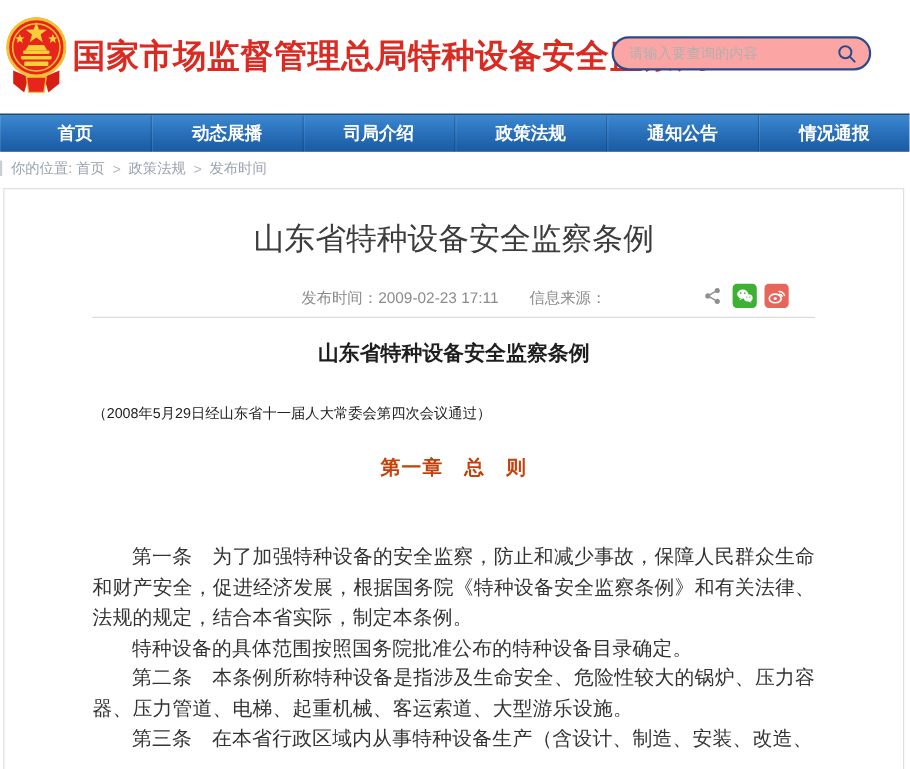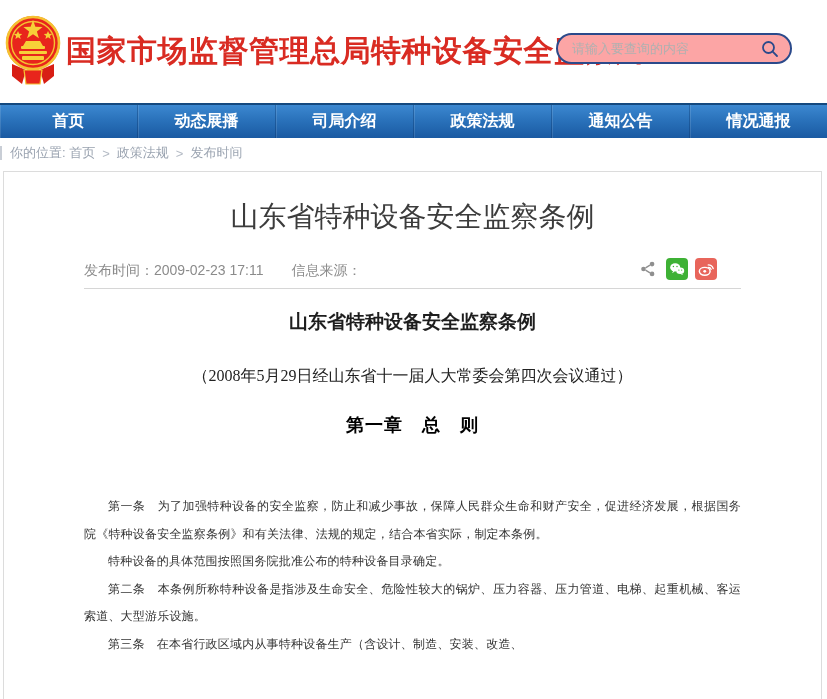--- a/index.html
+++ b/index.html
@@ -34,40 +34,40 @@
   .breadcrumb a { color:#9aa3b0; text-decoration:none; cursor:pointer; }
   .crumb-sep { margin:0 7px; color:#b3bac4; }
 
   
   .content-box { margin:3px 5px 0 3px; border:1px solid #dcdcdc; background:#fff;
     height:600px; padding:28px 80px 0; }
 
   .article-title { text-align:center; font-size:28px; font-weight:500; color:#3c3c3c;
     line-height:34px; }
 
-  .meta-row { position:relative; margin-top:24px; height:24px; 
+  .meta-row { position:relative; margin-top:24px; height:24px; text-align:center;
     font-size:14px; color:#8b8b8b; line-height:24px; }
   .meta-row .gap { display:inline-block; width:28px; }
   .share-icons { position:absolute; right:24px; top:0; display:flex; align-items:center; gap:7px; }
   .share-icons .ic { width:22px; height:22px; border-radius:4px; display:flex;
     align-items:center; justify-content:center; cursor:pointer; }
   .ic-share { background:transparent; }
   .ic-wechat { background:#3eb135; }
   .ic-weibo  { background:#e8655b; }
 
   .meta-divider { border:none; border-top:1px solid #d6d6d6; margin-top:6px; }
 
   .doc-title { text-align:center; font-size:19px; font-weight:bold; color:#1e1e1e;
     margin-top:20px; line-height:26px; }
-  .passage-note { text-align:center; font-size:16px; color:#222; margin-top:30px; line-height:22px;font-family:Liberation Serif, serif; }
-  .chapter-heading { text-align:center; font-size:18px; font-weight:bold; color:#000000;
+  .passage-note { font-size:13px; color:#222; margin-top:30px; line-height:22px; }
+  .chapter-heading { text-align:center; font-size:18px; font-weight:bold; color:#c2410c;
     margin-top:26px; line-height:24px; letter-spacing:1px; }
 
   .body-text { margin-top:56px; }
-  .body-text p { font-size:12px; line-height:27.5px; color:#333; text-indent:2em;
+  .body-text p { font-size:18px; line-height:27.5px; color:#333; text-indent:2em;
     text-align:justify; letter-spacing:0.2px; }
 </style>
 </head>
 <body>
 
 <div class="header">
   <div class="emblem">
     <svg viewBox="0 0 58 82" width="58" height="82">
       <circle cx="29" cy="31" r="27" fill="#e8251c"></circle>
       <circle cx="29" cy="31" r="26" fill="none" stroke="#f5c231" stroke-width="2.6"></circle>

